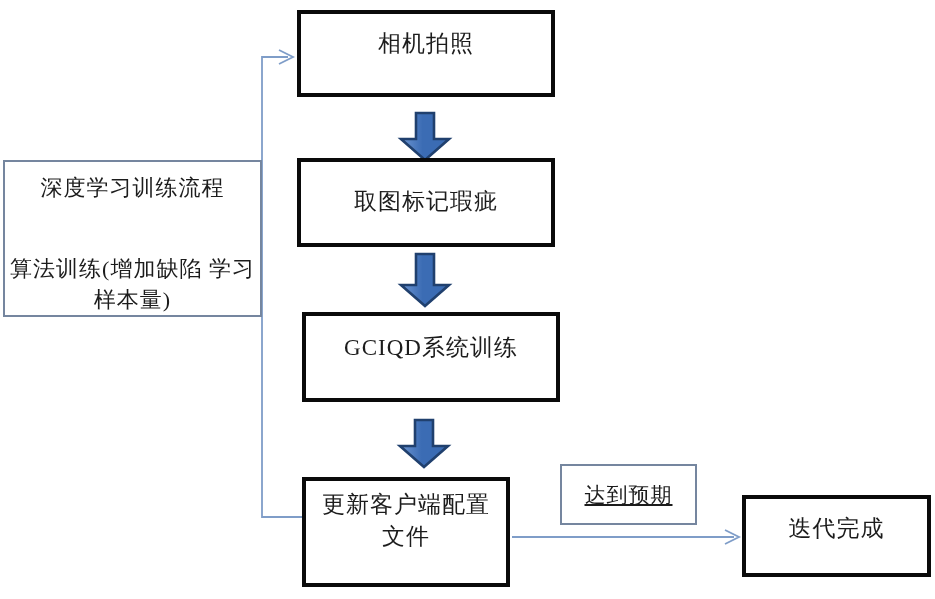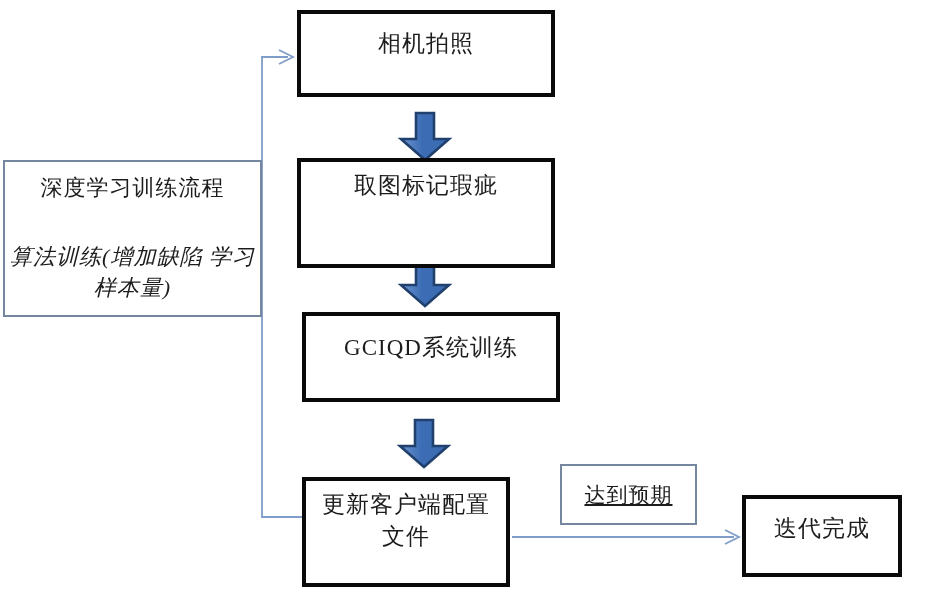--- a/index.html
+++ b/index.html
@@ -46,26 +46,26 @@
     stroke-width: 1.8;
   }
   .block-arrow {
     fill: url(#blockArrowGrad);
     stroke: var(--block-arrow-border, #20406e);
     stroke-width: 2.6;
     stroke-linejoin: miter;
   }
   
   .n-camera   { left: 297px; top: 10px;  width: 258px; height: 87px;  padding-top: 14px; }
-  .n-annotate { left: 297px; top: 158px; width: 258px; height: 110px;  padding-top: 8px; text-align: center; }
+  .n-annotate { left: 297px; top: 158px; width: 258px; height: 89px;  padding-top: 24px; text-align: center; }
   .n-gciqd    { left: 302px; top: 312px; width: 258px; height: 90px;  padding-top: 16px; }
   .n-update   { left: 302px; top: 477px; width: 208px; height: 110px; padding-top: 8px; line-height: 32px; }
-  .n-done     { left: 742px; top: 495px; width: 160px; height: 82px;  padding-top: 14px; }
+  .n-done     { left: 742px; top: 495px; width: 189px; height: 82px;  padding-top: 14px; }
   .side-note  { left: 3px;   top: 160px; width: 259px; height: 157px; padding-top: 10px; line-height: 31px; }
-  .side-note .para2 { margin-top: 38px; font-style: italic; }
+  .side-note .para2 { margin-top: 50px; }
   .lbl-expect { left: 560px; top: 464px; width: 137px; height: 61px;  padding-top: 15px; font-size: 21px; text-decoration: underline; }
 </style>
 </head>
 <body>
 
 <div class="stage">
 
   <svg class="wires" viewBox="0 0 935 599">
     <defs>
       <linearGradient id="blockArrowGrad" x1="0" y1="0" x2="1" y2="0">

